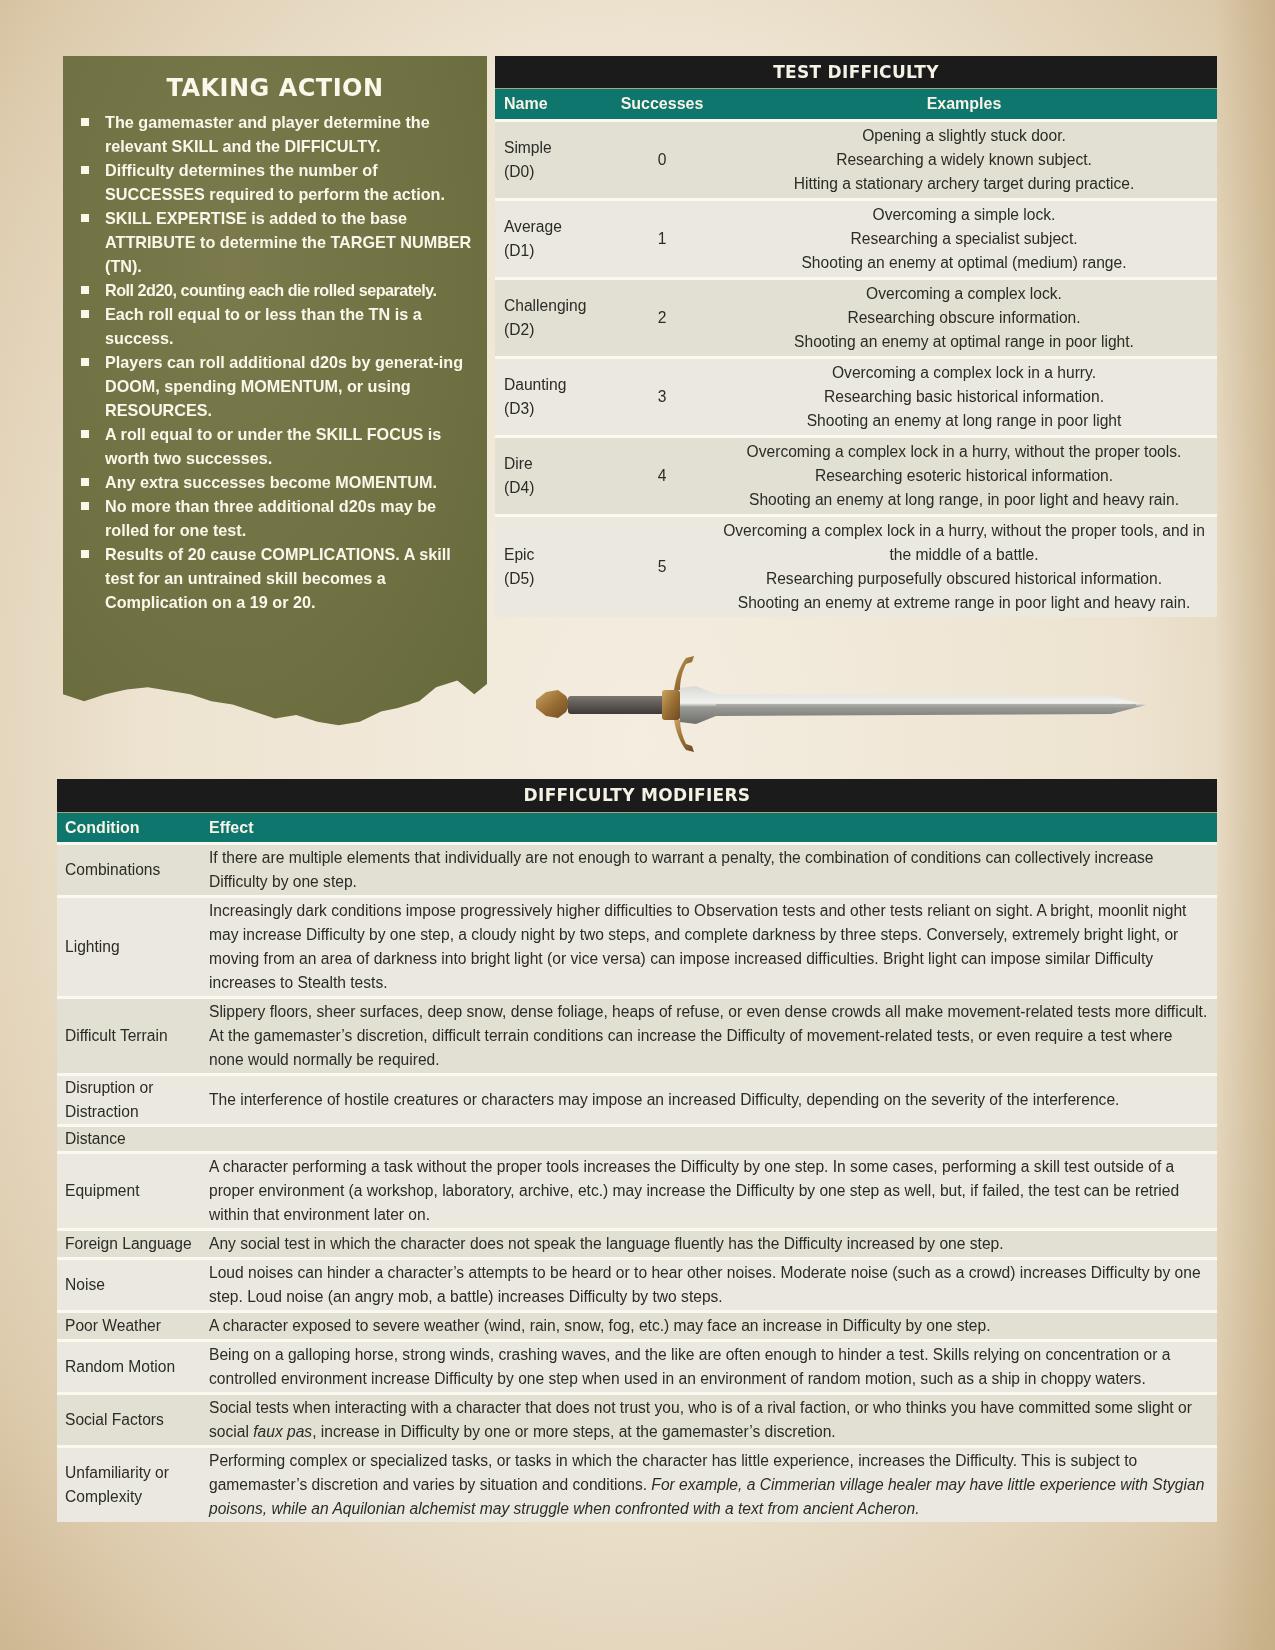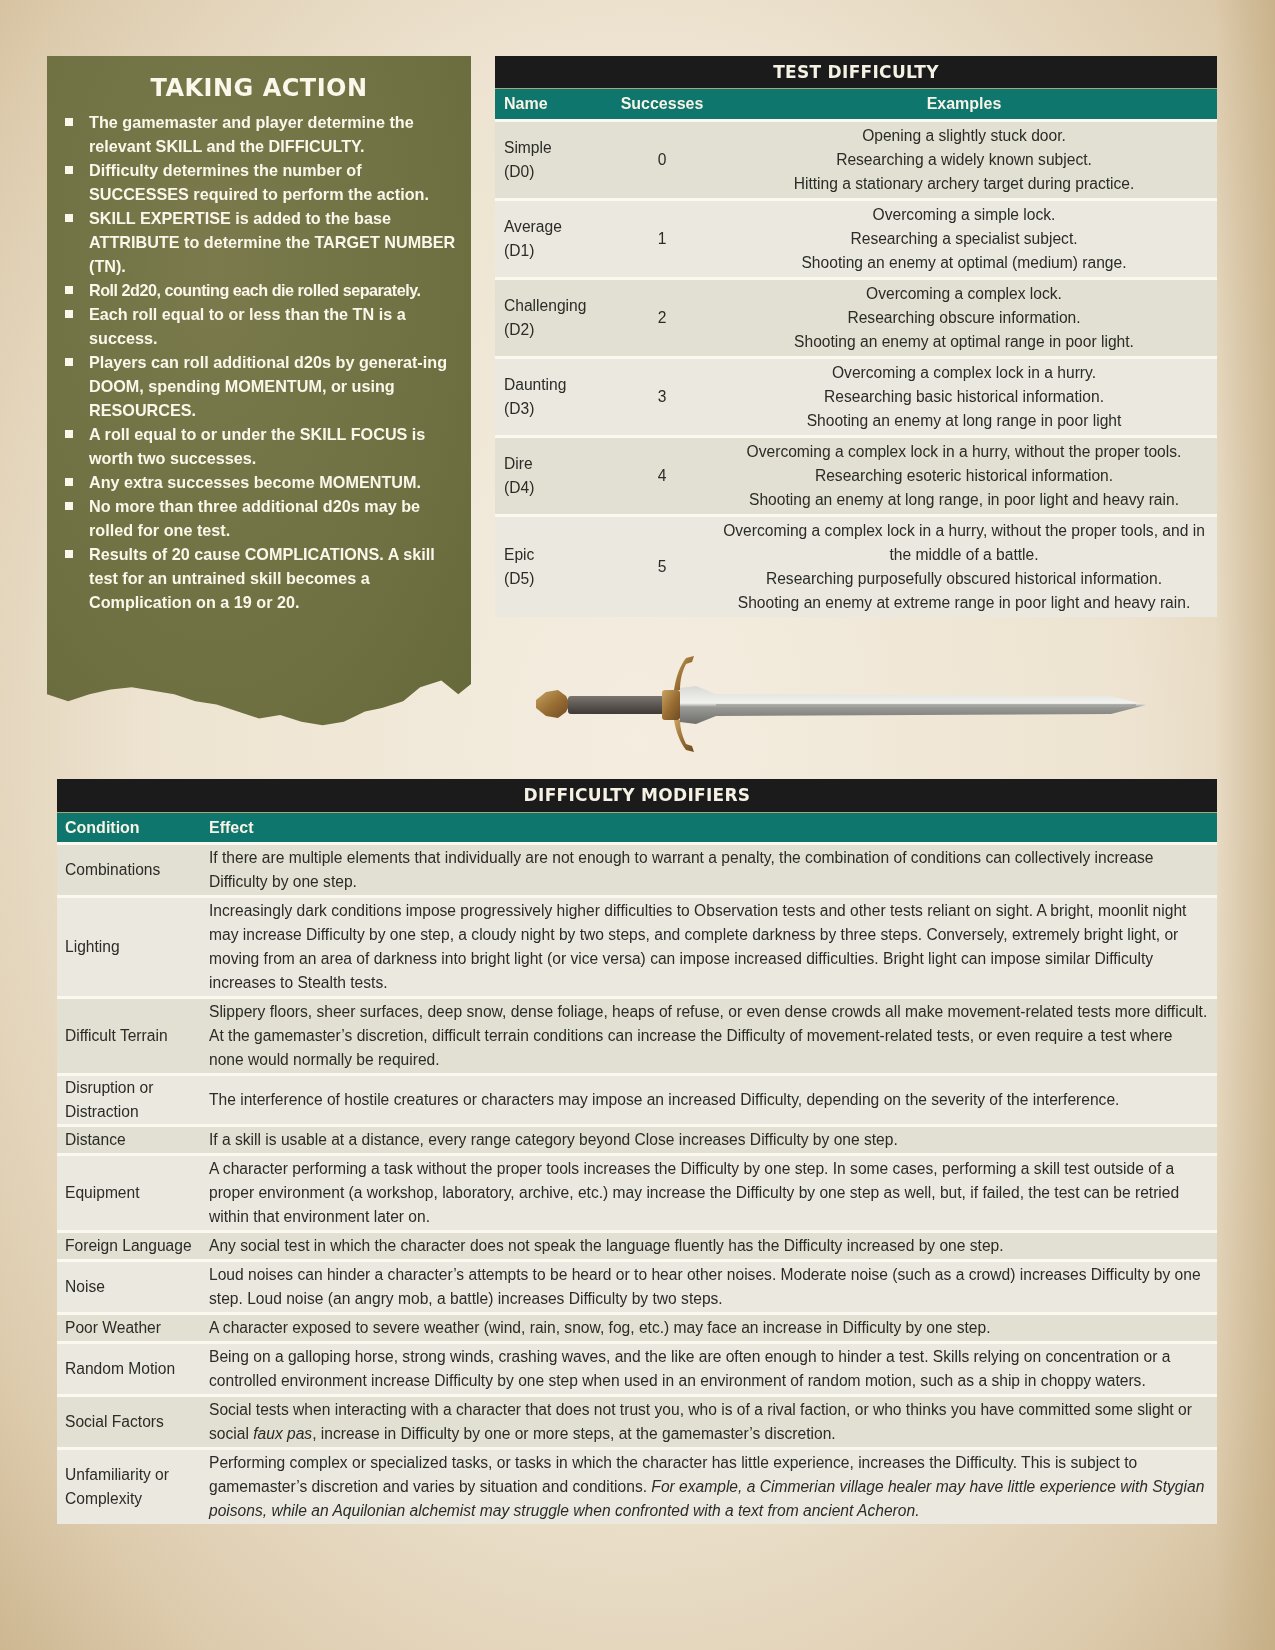--- a/index.html
+++ b/index.html
@@ -8,21 +8,21 @@
     background: radial-gradient(ellipse at 50% 45%, #f4ede0 0%, #ede3d0 55%, #ddcbad 85%, #cdb791 100%);
     font-family: "Liberation Sans", sans-serif;
     color: #2a2a26;
   }
   .page-edge-right {
     position: absolute; right: 0; top: 0; width: 60px; height: 1650px;
     background: linear-gradient(to right, rgba(205,183,145,0) 0%, rgba(196,172,130,0.7) 100%);
   }
   
   .sidebar {
-    position: absolute; left: 47px; top: 56px; width: 424px; height: 690px;
+    position: absolute; left: 63px; top: 56px; width: 424px; height: 690px;
     background: radial-gradient(ellipse at 40% 30%, #7a7a4c 0%, #6f7142 60%, #656838 100%);
     clip-path: polygon(0 0, 100% 0, 100% 91%, 97% 92.5%, 93% 90.5%, 88% 91.5%, 84% 93.5%, 79% 94.5%, 75% 95%, 70% 96.5%, 65% 97%, 60% 96.5%, 55% 95.5%, 50% 96%, 45% 95%, 40% 94%, 35% 93.5%, 30% 92.5%, 25% 92%, 20% 91.5%, 15% 91.8%, 10% 92.5%, 5% 93.5%, 0 92.5%);
   }
   .sidebar-title {
     position: absolute; left: 0; right: 0; top: 18px; text-align: center;
     font-family: "DejaVu Sans", sans-serif; font-weight: bold; font-size: 24px;
     color: #fbf7ea; letter-spacing: 0.5px;
   }
   .sidebar-list {
     position: absolute; left: 18px; right: 14px; top: 54px;
@@ -224,21 +224,20 @@
   <div class="row alt">
     <div class="cell c1">Difficult Terrain</div>
     <div class="cell c3">Slippery floors, sheer surfaces, deep snow, dense foliage, heaps of refuse, or even dense crowds all make movement-related tests more difficult. At the gamemaster’s discretion, difficult terrain conditions can increase the Difficulty of movement-related tests, or even require a test where none would normally be required.</div>
   </div>
   <div class="row base">
     <div class="cell c1">Disruption or Distraction</div>
     <div class="cell c3">The interference of hostile creatures or characters may impose an increased Difficulty, depending on the severity of the interference.</div>
   </div>
   <div class="row alt">
     <div class="cell c1">Distance</div>
-    <div class="cell c3">If a skill is usable at a distance, every range category beyond Close increases Difficulty by one step.</div>
   </div>
   <div class="row base">
     <div class="cell c1">Equipment</div>
     <div class="cell c3">A character performing a task without the proper tools increases the Difficulty by one step. In some cases, performing a skill test outside of a proper environment (a workshop, laboratory, archive, etc.) may increase the Difficulty by one step as well, but, if failed, the test can be retried within that environment later on.</div>
   </div>
   <div class="row alt">
     <div class="cell c1">Foreign Language</div>
     <div class="cell c3">Any social test in which the character does not speak the language fluently has the Difficulty increased by one step.</div>
   </div>
   <div class="row base">

